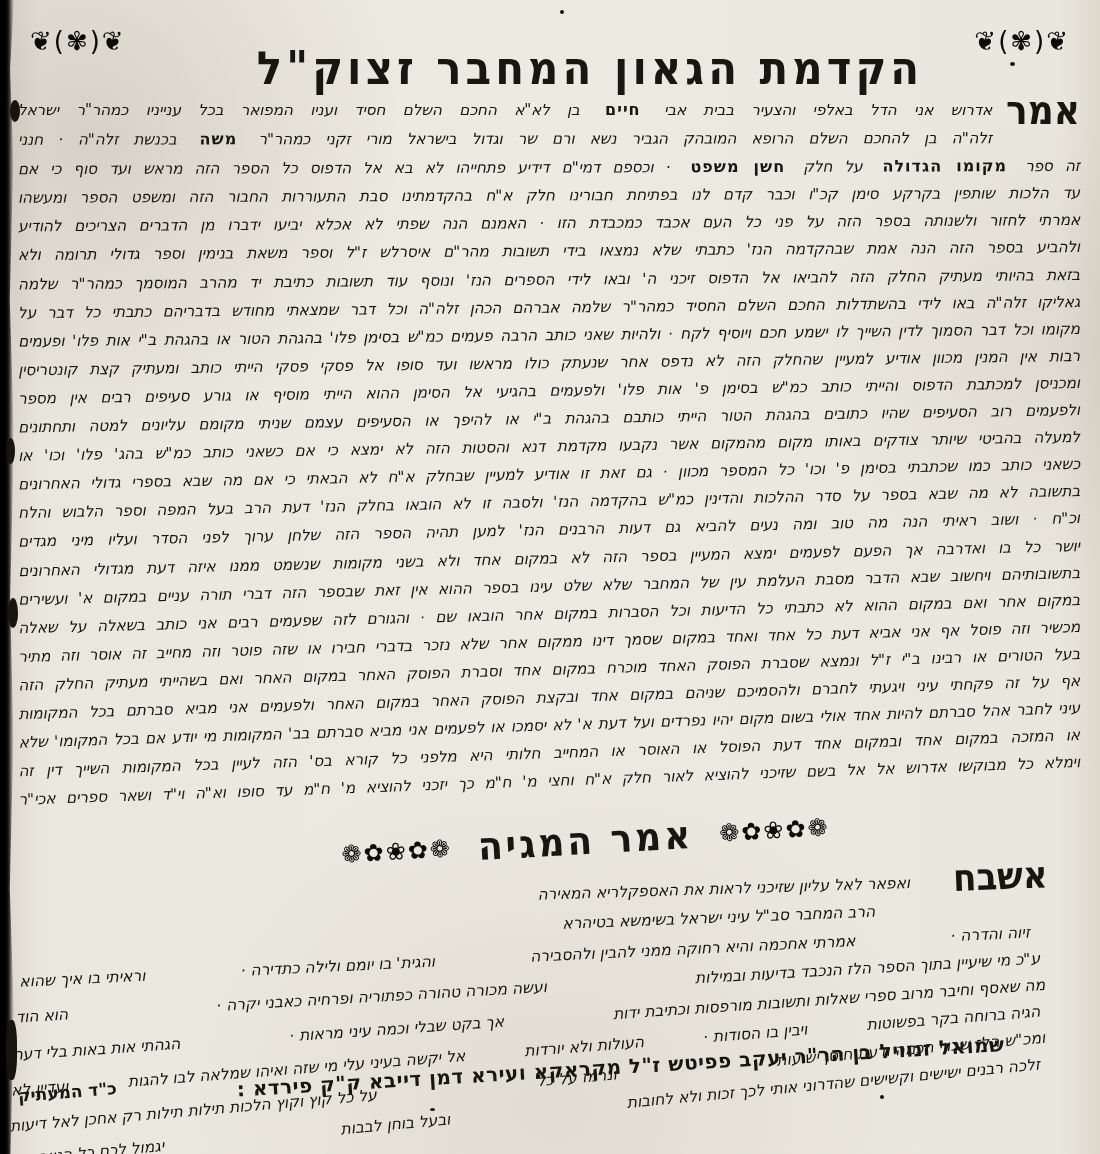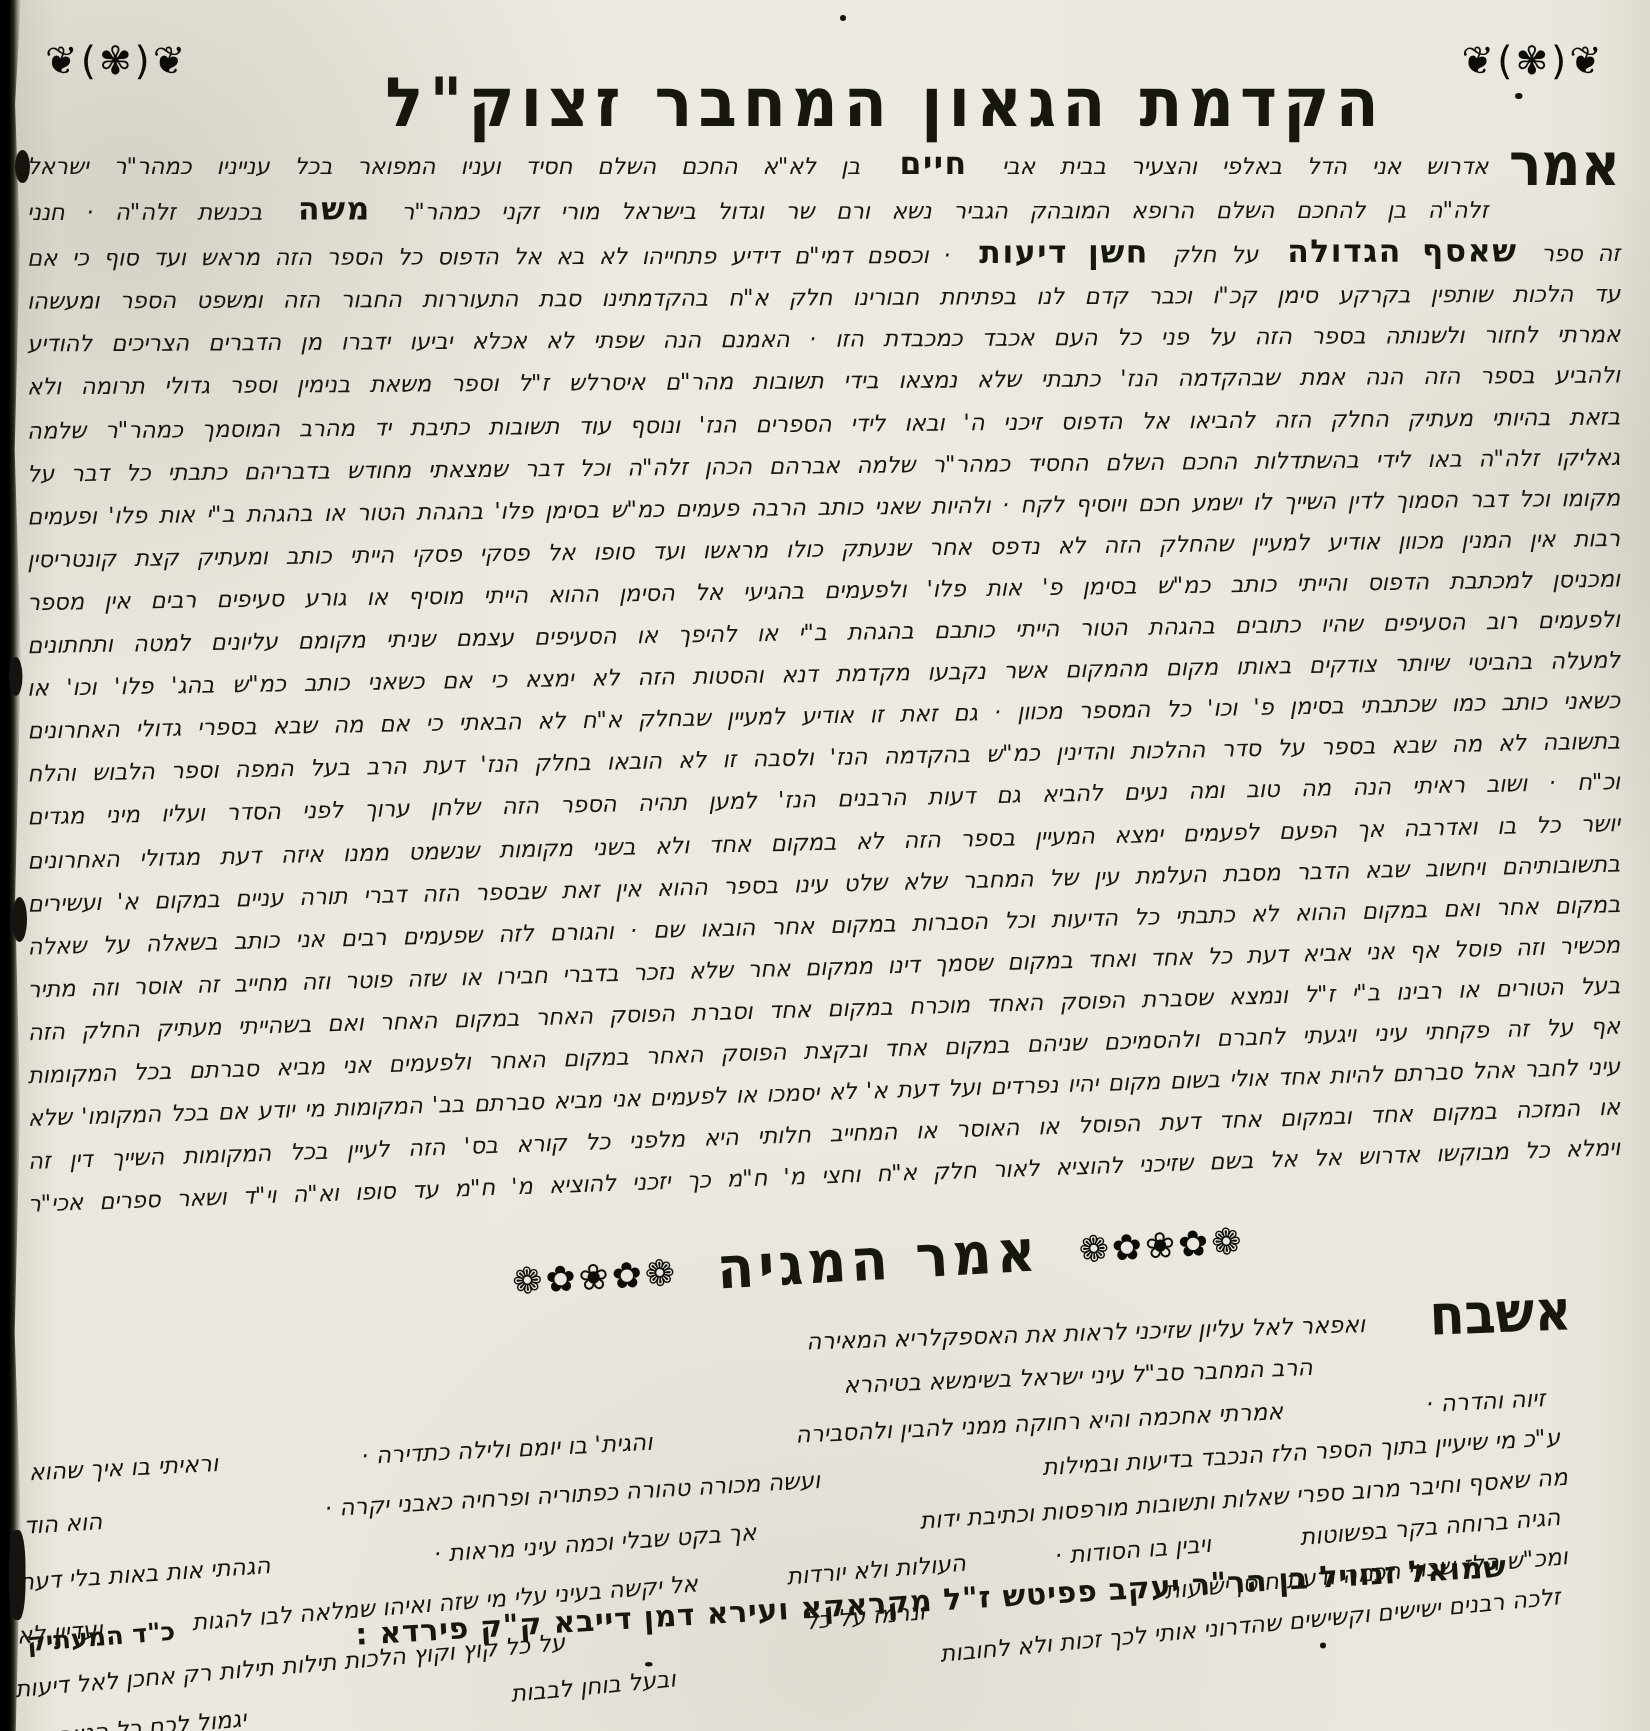--- a/index.html
+++ b/index.html
@@ -48,21 +48,21 @@
     float:right;font-size:36px;font-weight:bold;line-height:34px;
     margin-left:14px;margin-top:-2px;transform:scaleY(1.1);
   }
   .bodyline{
     font-size:15.3px;font-style:italic;line-height:27.1px;white-space:nowrap;
     text-align:justify;text-align-last:justify;
     transform-origin:100% 50%;
     letter-spacing:-0.15px;
   }
   .bodyline .emph{
-    font-style:normal;font-weight:bold;font-size:21px;letter-spacing:1px;padding:0 6px;
+    font-style:normal;font-weight:bold;font-size:16px;letter-spacing:1px;padding:0 6px;
   }
 
   
   #mid-heading{
     position:absolute;top:822px;left:270px;width:560px;
     display:flex;align-items:center;gap:26px;
     transform:rotate(-3.2deg);
   }
   #mid-heading .ornament{font-size:24px;}
   #s2-heading{
@@ -120,21 +120,21 @@
     <span class="ornament">❦(✾)❦</span>
     <h1 id="page-title">הקדמת הגאון המחבר זצוק"ל</h1>
     <span class="ornament">❦(✾)❦</span>
   </div>
 
   <div id="section1">
     <span id="s1-lead">אמר</span>
     <div id="s1-lines">
         <div class="bodyline" style="transform: rotate(0deg);"><span>אדרוש אני הדל באלפי והצעיר בבית אבי </span><span class="emph">חיים </span><span>בן לא"א החכם השלם חסיד ועניו המפואר בכל ענייניו כמהר"ר ישראל </span></div>
         <div class="bodyline" style="transform: rotate(-0.09deg);"><span>זלה"ה בן להחכם השלם הרופא המובהק הגביר נשא ורם שר וגדול בישראל מורי זקני כמהר"ר </span><span class="emph">משה </span><span>בכנשת זלה"ה · חנני </span></div>
-        <div class="bodyline" style="transform: rotate(-0.17deg);"><span>זה ספר </span><span class="emph">שאסף הגדולה </span><span>על חלק </span><span class="emph">חשן דיעות </span><span>· וכספם דמי"ם דידיע פתחייהו לא בא אל הדפוס כל הספר הזה מראש ועד סוף כי אם </span></div>
+        <div class="bodyline" style="transform: rotate(-0.17deg);"><span>זה ספר </span><span class="emph">מקומו הגדולה </span><span>על חלק </span><span class="emph">חשן משפט </span><span>· וכספם דמי"ם דידיע פתחייהו לא בא אל הדפוס כל הספר הזה מראש ועד סוף כי אם </span></div>
         <div class="bodyline" style="transform: rotate(-0.26deg);"><span>עד הלכות שותפין בקרקע סימן קכ"ו וכבר קדם לנו בפתיחת חבורינו חלק א"ח בהקדמתינו סבת התעוררות החבור הזה ומשפט הספר ומעשהו </span></div>
         <div class="bodyline" style="transform: rotate(-0.34deg);"><span>אמרתי לחזור ולשנותה בספר הזה על פני כל העם אכבד כמכבדת הזו · האמנם הנה שפתי לא אכלא יביעו ידברו מן הדברים הצריכים להודיע </span></div>
         <div class="bodyline" style="transform: rotate(-0.43deg);"><span>ולהביע בספר הזה הנה אמת שבהקדמה הנז' כתבתי שלא נמצאו בידי תשובות מהר"ם איסרלש ז"ל וספר משאת בנימין וספר גדולי תרומה ולא </span></div>
         <div class="bodyline" style="transform: rotate(-0.51deg);"><span>בזאת בהיותי מעתיק החלק הזה להביאו אל הדפוס זיכני ה' ובאו לידי הספרים הנז' ונוסף עוד תשובות כתיבת יד מהרב המוסמך כמהר"ר שלמה </span></div>
         <div class="bodyline" style="transform: rotate(-0.6deg);"><span>גאליקו זלה"ה באו לידי בהשתדלות החכם השלם החסיד כמהר"ר שלמה אברהם הכהן זלה"ה וכל דבר שמצאתי מחודש בדבריהם כתבתי כל דבר על </span></div>
         <div class="bodyline" style="transform: rotate(-0.68deg);"><span>מקומו וכל דבר הסמוך לדין השייך לו ישמע חכם ויוסיף לקח · ולהיות שאני כותב הרבה פעמים כמ"ש בסימן פלו' בהגהת הטור או בהגהת ב"י אות פלו' ופעמים </span></div>
         <div class="bodyline" style="transform: rotate(-0.77deg);"><span>רבות אין המנין מכוון אודיע למעיין שהחלק הזה לא נדפס אחר שנעתק כולו מראשו ועד סופו אל פסקי פסקי הייתי כותב ומעתיק קצת קונטריסין </span></div>
         <div class="bodyline" style="transform: rotate(-0.85deg);"><span>ומכניסן למכתבת הדפוס והייתי כותב כמ"ש בסימן פ' אות פלו' ולפעמים בהגיעי אל הסימן ההוא הייתי מוסיף או גורע סעיפים רבים אין מספר </span></div>
         <div class="bodyline" style="transform: rotate(-0.94deg);"><span>ולפעמים רוב הסעיפים שהיו כתובים בהגהת הטור הייתי כותבם בהגהת ב"י או להיפך או הסעיפים עצמם שניתי מקומם עליונים למטה ותחתונים </span></div>
         <div class="bodyline" style="transform: rotate(-1.02deg);"><span>למעלה בהביטי שיותר צודקים באותו מקום מהמקום אשר נקבעו מקדמת דנא והסטות הזה לא ימצא כי אם כשאני כותב כמ"ש בהג' פלו' וכו' או </span></div>

